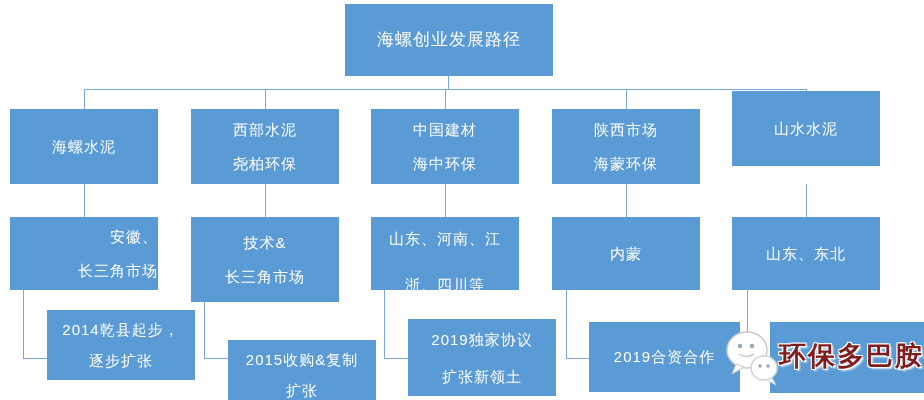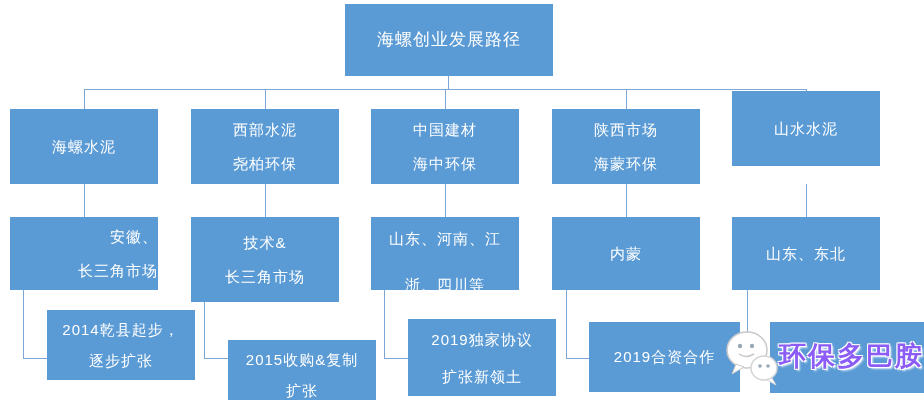--- a/index.html
+++ b/index.html
@@ -22,21 +22,21 @@
   .box.root{font-size:17px;line-height:20px;}
   .box span{display:block;white-space:nowrap;}
   .tight span{line-height:30px;margin-top:16px;}
   .loose span{line-height:37px;}
   .mid span{line-height:31px;}
   .conn{position:absolute;background:#7da7d9;}
   .vline{width:1px;}
   .hline{height:1px;}
   .watermark-text{
     position:absolute;left:779px;top:338px;
-    font-size:27px;font-weight:bold;color:#8b5cf6;letter-spacing:2px;
+    font-size:27px;font-weight:bold;color:#7f1d1d;letter-spacing:2px;
     text-shadow:1px 1px 0 #ffffff,-1px -1px 0 #ffffff,1px -1px 0 #ffffff,-1px 1px 0 #ffffff,2px 2px 2px rgba(255,255,255,.8);
     white-space:nowrap;
   }
   .watermark-logo{position:absolute;left:724px;top:328px;width:56px;height:58px;}
 </style>
 </head>
 <body>
 
 <div class="canvas">
 

